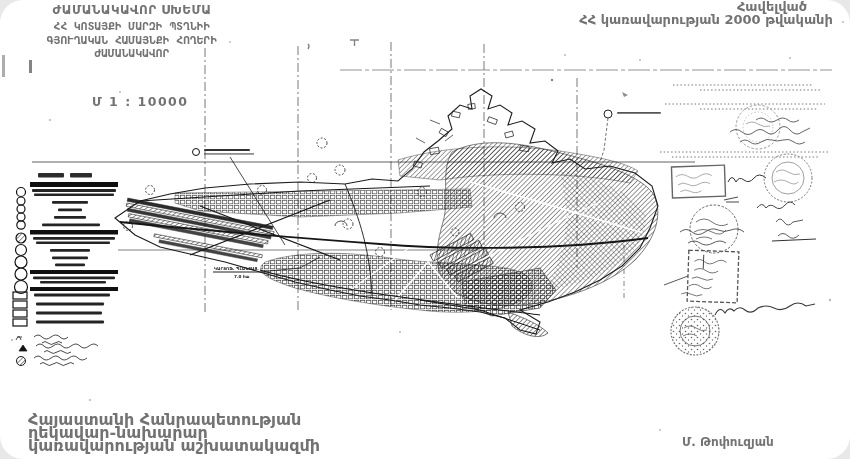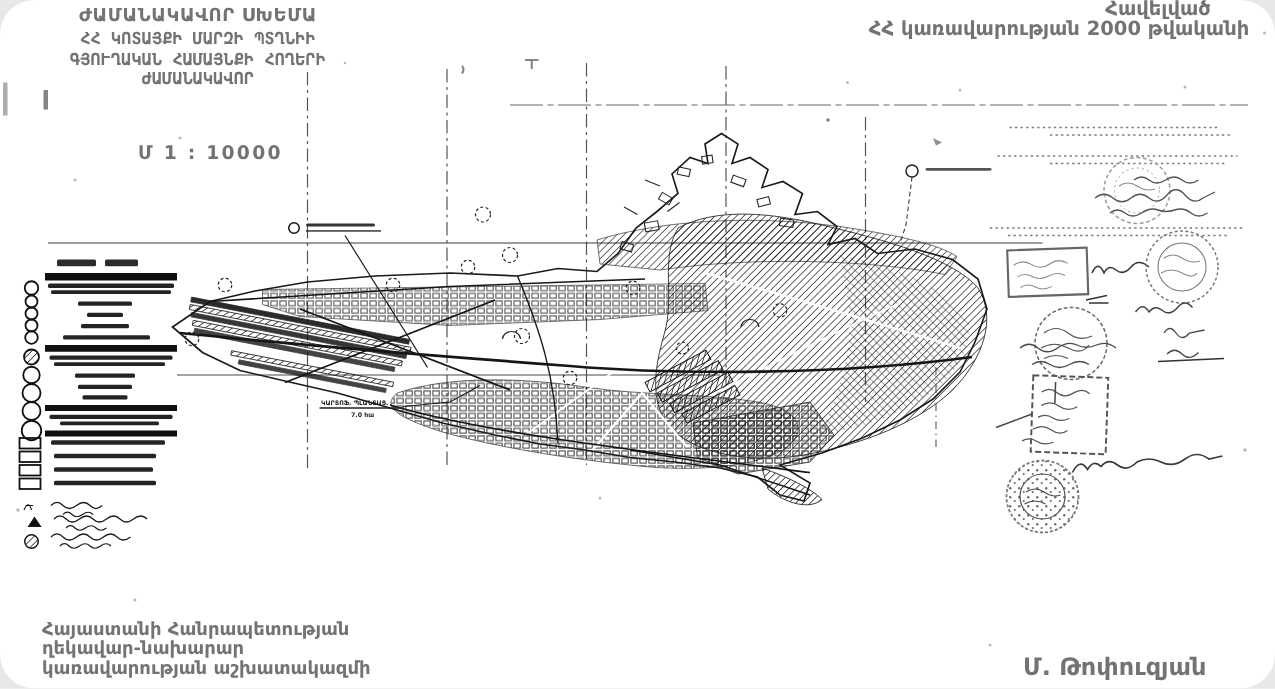--- a/index.html
+++ b/index.html
@@ -8,22 +8,22 @@
     font-family:"DejaVu Sans","Liberation Sans",sans-serif;
     overflow:hidden;color:#737373;border-radius:23px;
   }
   .abs{position:absolute;}
   .title-block{left:28px;top:3px;width:208px;text-align:center;font-weight:bold;}
   .title-line1{font-size:12px;letter-spacing:.4px;margin-bottom:4px;}
   .title-line{font-size:11px;line-height:13.5px;letter-spacing:.2px;font-family:Liberation Mono, monospace;}
   .scale-line{left:92px;top:66px;font-size:12.5px;font-weight:bold;letter-spacing:1.5px;margin-top:28px;}
   .annex-block{left:565px;top:1px;width:282px;text-align:center;font-weight:bold;font-size:13px;line-height:12.5px;}
   .annex-l1{transform:translateX(66px);}
-  .footer-left{left:28px;top:413px;font-weight:bold;font-size:12px;line-height:13px;}
-  .footer-right{left:682px;top:435px;font-weight:bold;font-size:16px;}
+  .footer-left{left:28px;top:413px;font-weight:bold;font-size:16px;line-height:13px;}
+  .footer-right{left:682px;top:435px;font-weight:bold;font-size:12px;}
   svg{position:absolute;left:0;top:0;}
   svg text.tiny{font-family:"DejaVu Sans",sans-serif;font-size:4.2px;font-weight:bold;fill:#222;}
 </style>
 </head>
 <body>
 
 <div class="page">
 
   <div class="abs title-block">
     <div class="title-line1">ԺԱՄԱՆԱԿԱՎՈՐ ՍԽԵՄԱ</div>

